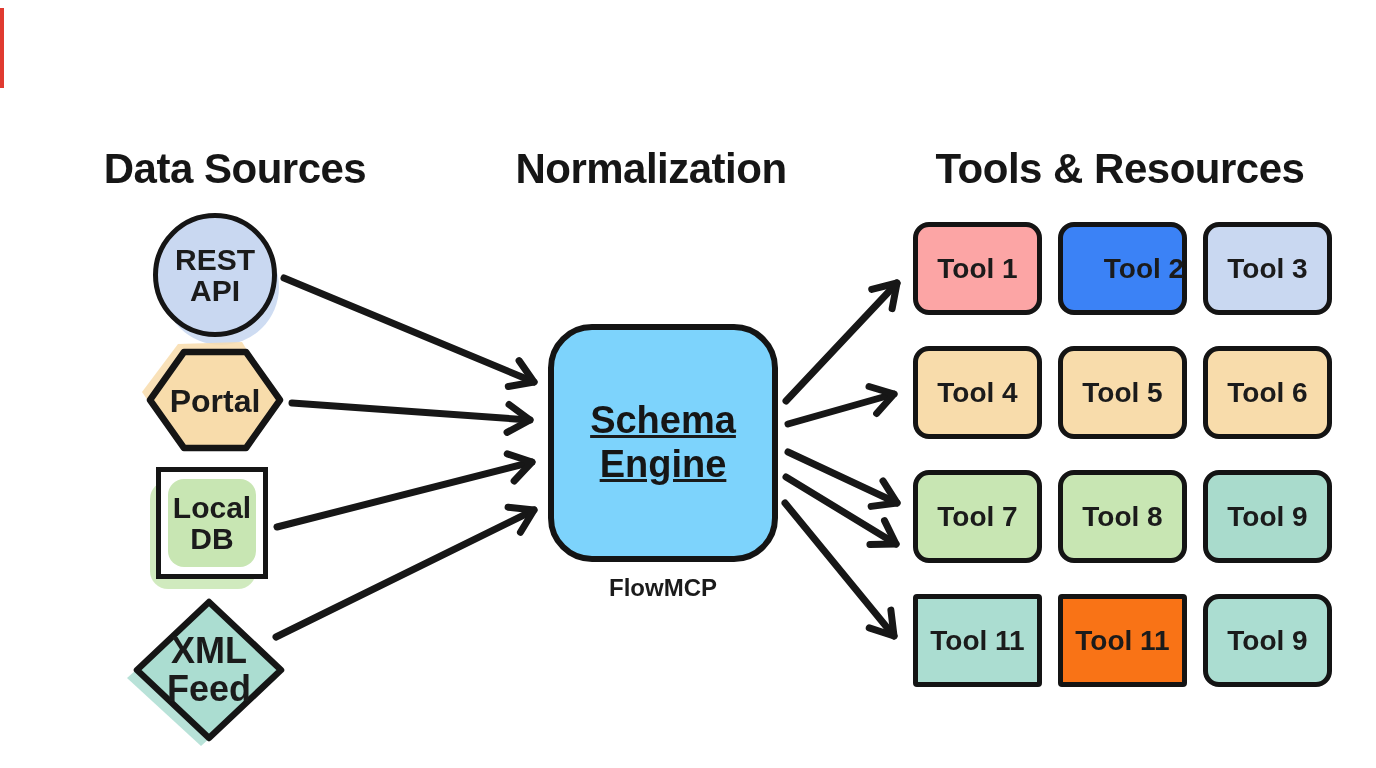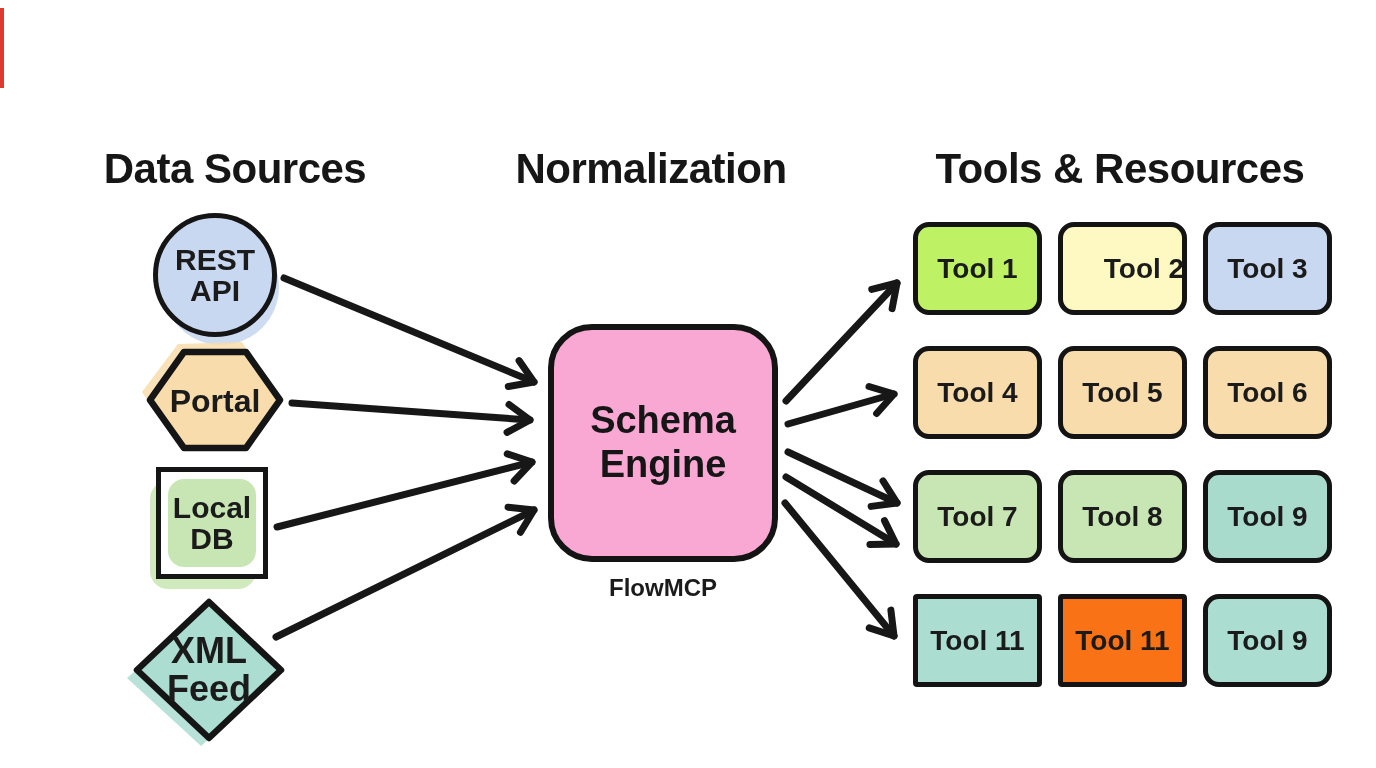--- a/index.html
+++ b/index.html
@@ -132,29 +132,29 @@
 
   <div class="diamond-shape">
     <svg width="152" height="144">
       <polygon points="68,14 144,80 68,148 -6,80" stroke="none" opacity="0.85" style="fill: rgb(171, 221, 209);"></polygon>
       <polygon points="76,4 148,72 76,140 4,72" stroke="#151515" stroke-width="6.5" stroke-linejoin="round" style="fill: rgb(171, 221, 209);"></polygon>
     </svg>
     <div class="src-label">XML
 Feed</div>
   </div>
 
-  <div class="engine-box" style="background-color: #f9a8d4;">
+  <div class="engine-box" style="background-color: #7dd3fc; text-decoration: underline;">
     <div class="label">Schema
 Engine</div>
   </div>
   <div class="engine-caption">FlowMCP</div>
 
   <div class="tool-grid">
-    <div class="tool" style="background-color: #bef264;">Tool 1</div>
-    <div class="tool" style="background-color: #fef9c3; padding-left: 43px;">Tool 2</div>
+    <div class="tool" style="background-color: #fca5a5;">Tool 1</div>
+    <div class="tool" style="background-color: #3b82f6; padding-left: 43px;">Tool 2</div>
     <div class="tool" style="background-color: rgb(201, 216, 241);">Tool 3</div>
     <div class="tool" style="background-color: rgb(248, 220, 171);">Tool 4</div>
     <div class="tool" style="background-color: rgb(248, 220, 171);">Tool 5</div>
     <div class="tool" style="background-color: rgb(248, 220, 171);">Tool 6</div>
     <div class="tool" style="background-color: rgb(200, 230, 179);">Tool 7</div>
     <div class="tool" style="background-color: rgb(200, 230, 179);">Tool 8</div>
     <div class="tool" style="background-color: rgb(169, 219, 204);">Tool 9</div>
     <div class="tool sq" style="background-color: rgb(171, 221, 209);">Tool 11</div>
     <div class="tool sq" style="background-color: #f97316;">Tool 11</div>
     <div class="tool" style="background-color: rgb(171, 221, 209);">Tool 9</div>

